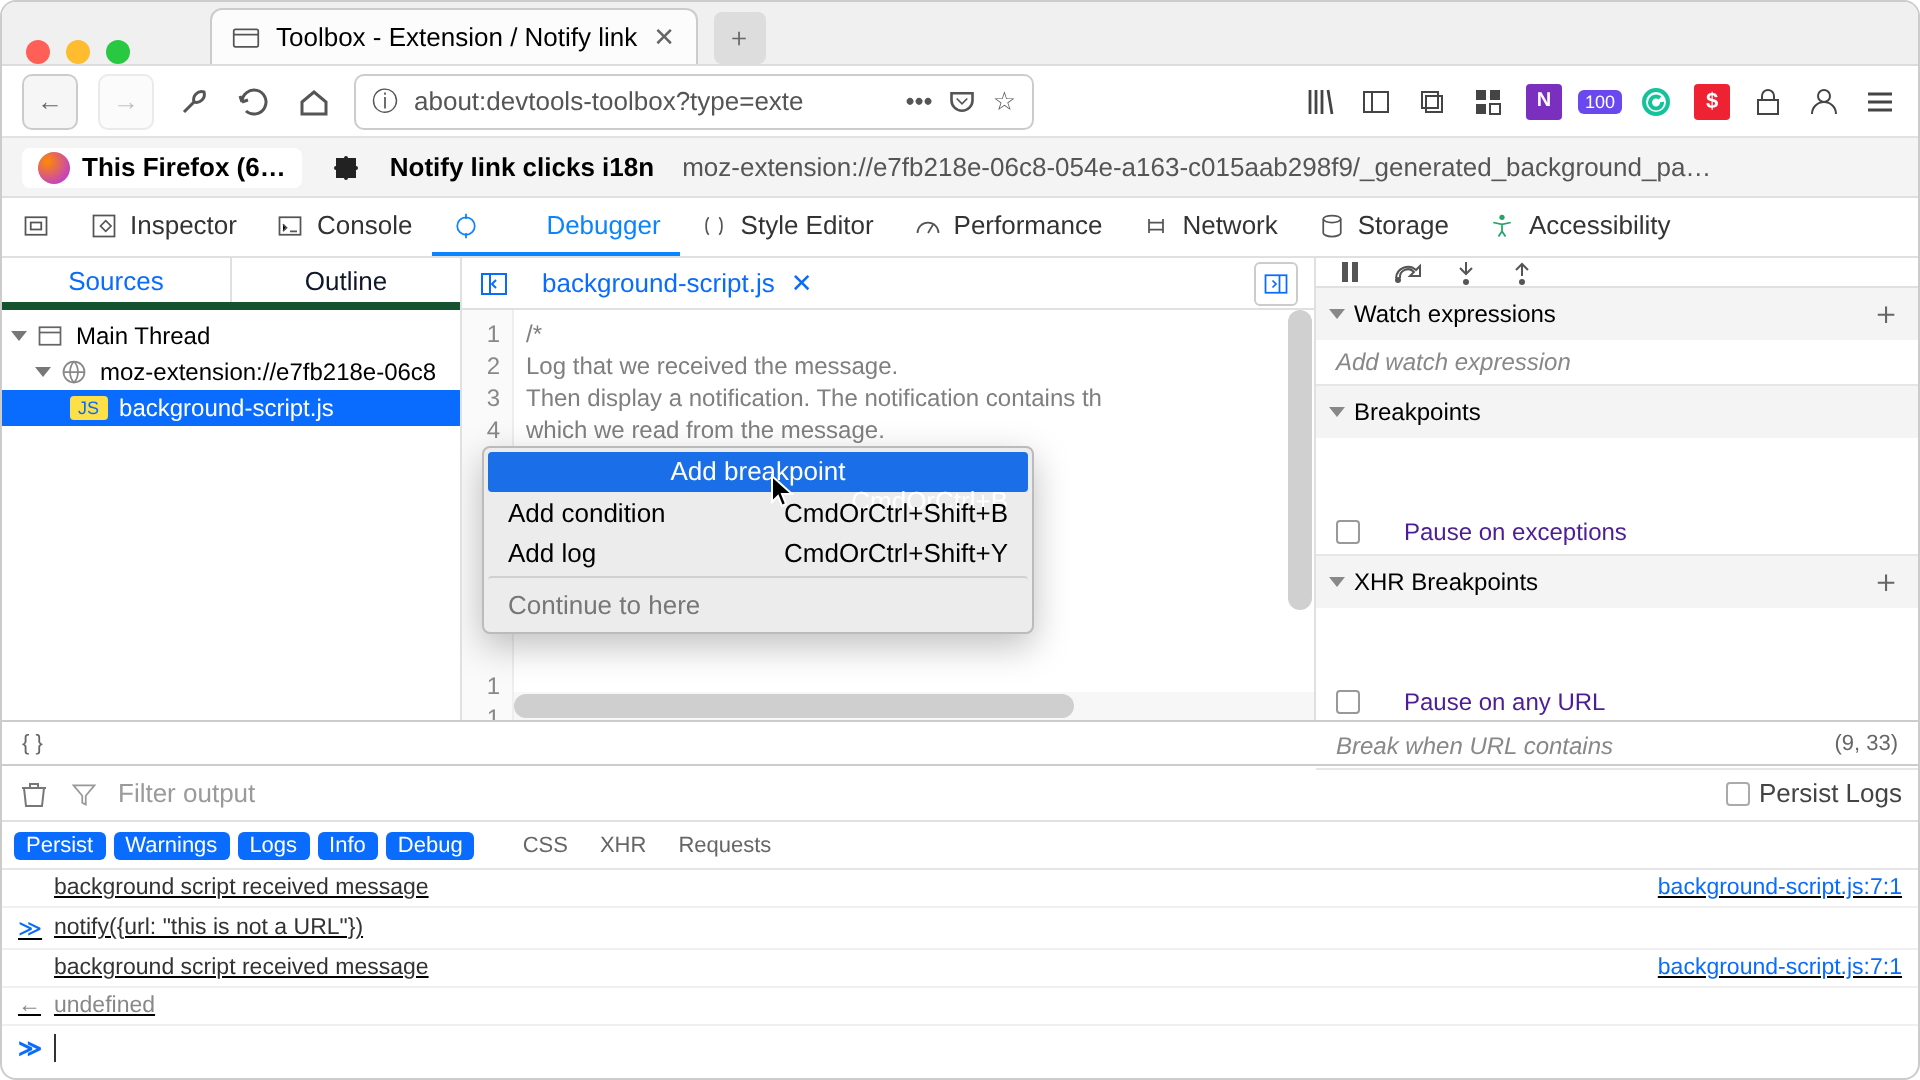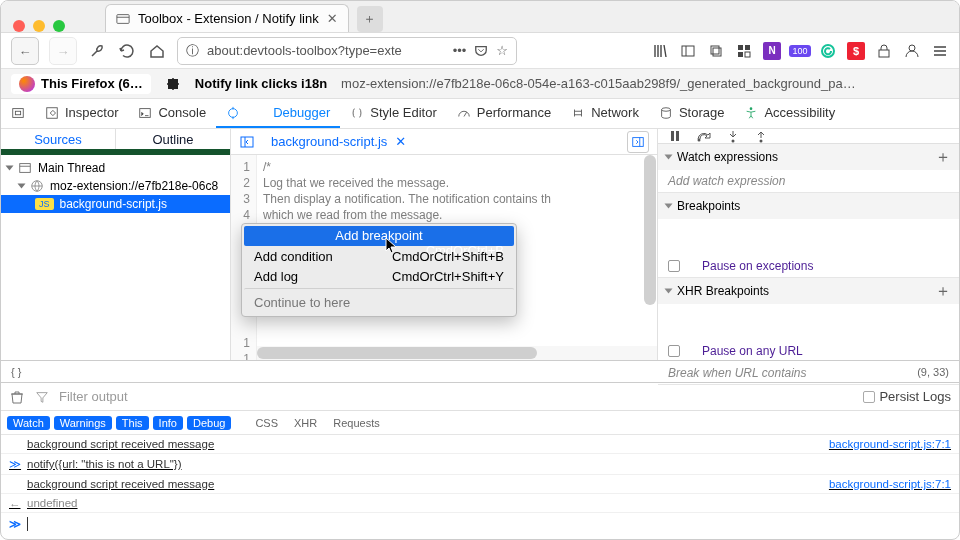--- a/index.html
+++ b/index.html
@@ -36,21 +36,21 @@
 
   
   .dt-tabs { height: 30px; border-bottom:1px solid #e0e0e0; display:flex; align-items:stretch;}
   .dt-tool { padding:0 10px; display:flex; align-items:center; gap:6px; color:#333; border-bottom: 2px solid transparent; cursor:default;}
   .dt-tool.active { color:#0a84ff; border-bottom-color:#0a84ff;gap:33px; }
   .dt-ico { width:14px;height:14px; }
 
   
   .debugger { display:flex; height: 232px; border-bottom:1px solid #ccc; }
   .sources { width: 230px; border-right:1px solid #e0e0e0; display:flex; flex-direction:column;}
-  .src-tabs { height:26px; display:flex; border-bottom:6px solid #14532d;}
+  .src-tabs { height:26px; display:flex; border-bottom:4px solid #14532d;}
   .src-tab { flex:1; display:flex; align-items:center; justify-content:center; color:#0a6cff; border-right:1px solid #e0e0e0;}
   .src-tab:last-child { border-right:none; color:#0f172a; }
   .tree { padding:4px 0; font-size:12px; }
   .tree-row { display:flex; align-items:center; gap:6px; padding:2px 6px; }
   .tree-row.indent1 { padding-left:18px; }
   .tree-row.sel { background:#0a6cff; color:#fff; padding-left:34px;}
   .badge-js { background:#0a6cff; color:#fff; font-size:9px; padding:1px 4px; border-radius:2px;}
   .tree-row.sel .badge-js { background:#fde047; color:#0a6cff;}
   .twisty { width:0;height:0;border-left:5px solid #777;border-top:4px solid transparent;border-bottom:4px solid transparent; transform:rotate(90deg);}
 
@@ -486,23 +486,23 @@
       </svg>
   </span>
   <span class="filter-field">Filter output</span>
   <div class="persist">
     <span class="chk"></span>
     <span>Persist Logs</span>
   </div>
 </div>
 
 <div class="pills-row">
-  <span class="pill">Watch</span>
+  <span class="pill">Persist</span>
   <span class="pill">Warnings</span>
-  <span class="pill">This</span>
+  <span class="pill">Logs</span>
   <span class="pill">Info</span>
   <span class="pill">Debug</span>
   <span style="width:10px"></span>
   <span class="pill-off">CSS</span>
   <span class="pill-off">XHR</span>
   <span class="pill-off">Requests</span>
 </div>
 
 <div class="console-body">
   <div class="row">

